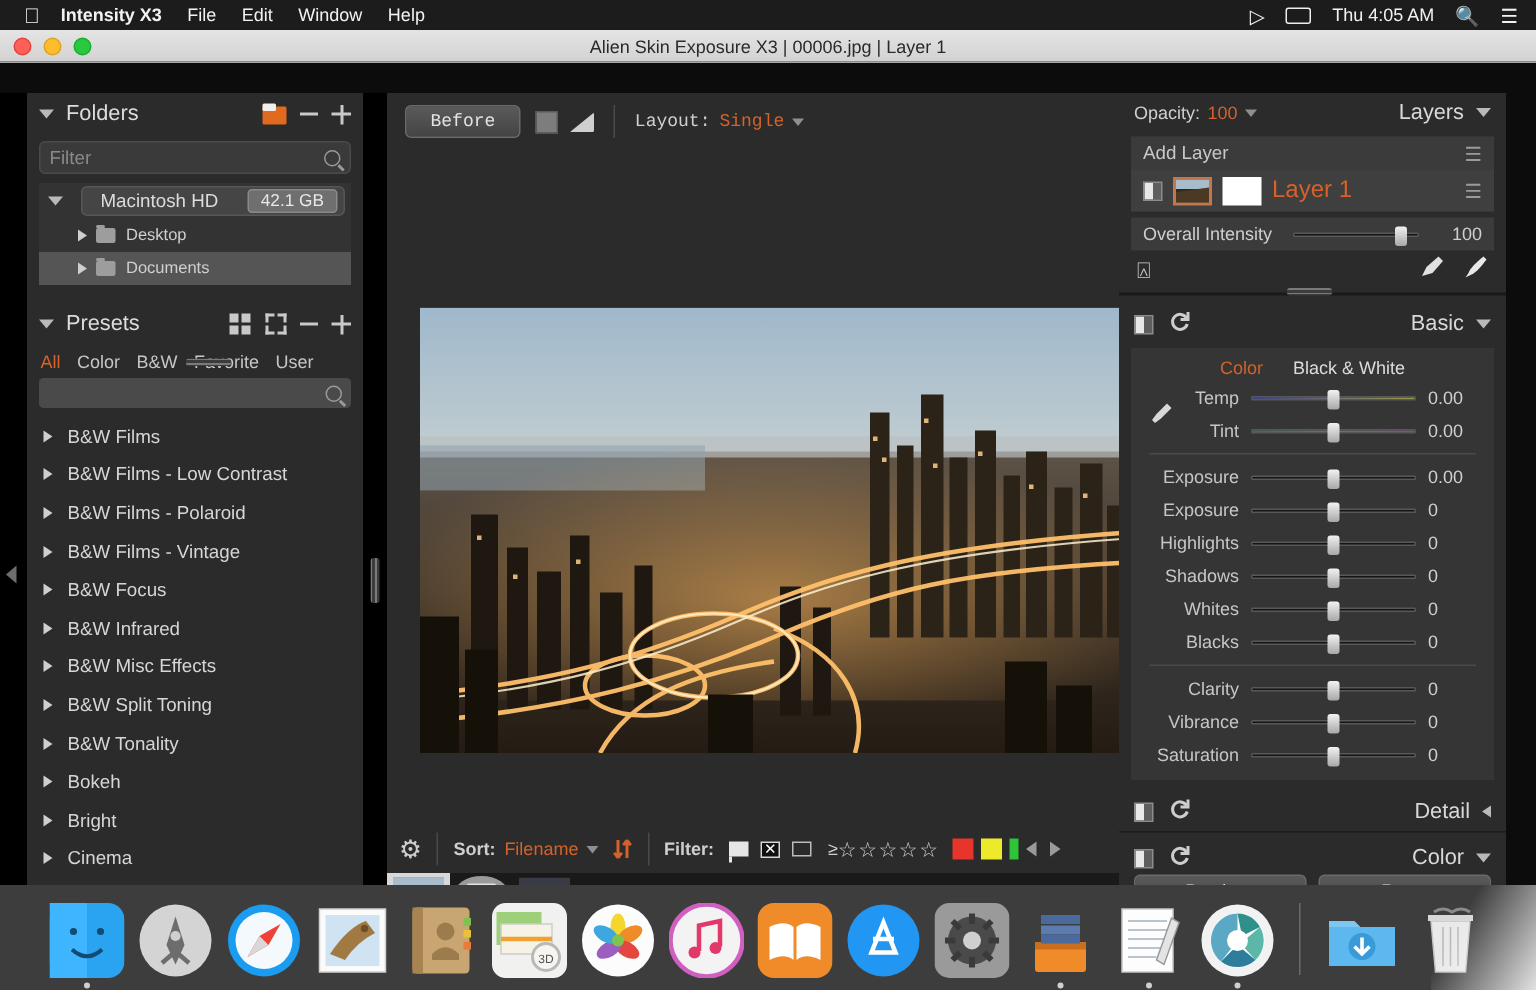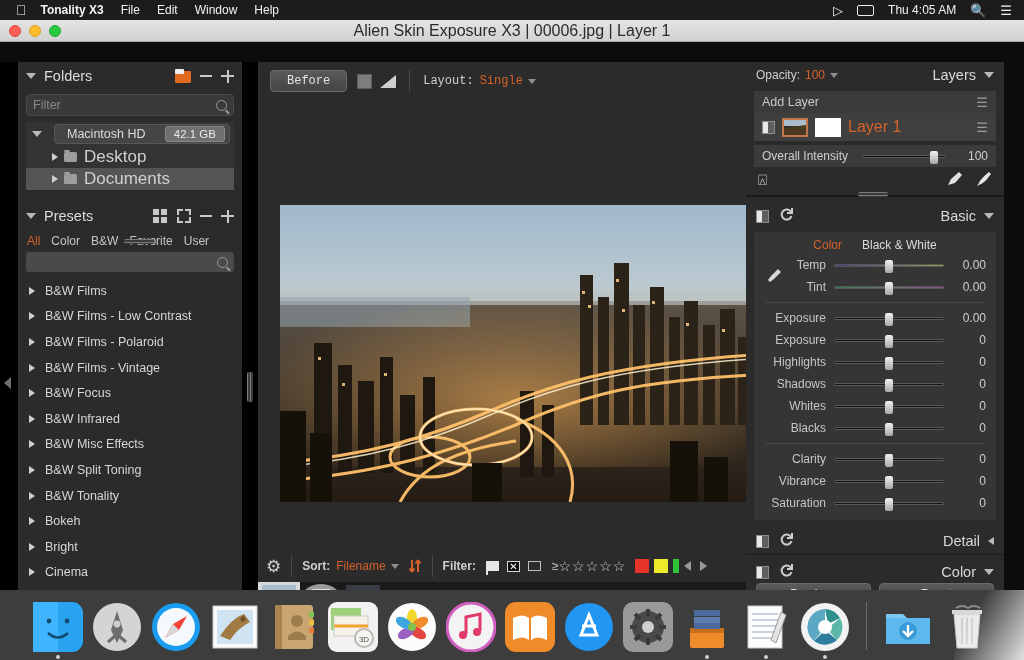--- a/index.html
+++ b/index.html
@@ -36,21 +36,21 @@
     border-bottom:1px solid #a8a8a8;
     display:flex; align-items:center;
   }
   .traffic { display:flex; gap:8px; padding-left:9px; }
   .tl { width:12px; height:12px; border-radius:50%; }
   .tl.r { background:#ff5f57; border:1px solid #e0443e; }
   .tl.y { background:#ffbd2e; border:1px solid #dea123; }
   .tl.g { background:#28c940; border:1px solid #1aad2b; }
   .titlebar .wtitle {
     position:absolute; left:0; right:0; text-align:center;
-    font-size:16px; color:#2a2a2a; font-weight:normal;
+    font-size:12px; color:#2a2a2a; font-weight:normal;
   }
 
   .appbody { position:absolute; left:0; top:42px; width:873px; height:548px; background:#14532d; }
 
   
   .leftpanel { position:absolute; left:18px; top:0; width:224px; height:548px; background:#2b2b2b; }
   .leftedge { position:absolute; left:0; top:0; width:18px; height:548px; background:#000; }
   .edge-arrow { position:absolute; left:4px; top:315px; width:0;height:0;
     border-top:6px solid transparent;border-bottom:6px solid transparent;border-right:7px solid #6e6e6e;}
   .panel-sep { position:absolute; left:242px; top:0; width:16px; height:548px; background:#000; }
@@ -81,21 +81,21 @@
   }
   .filterbox .ph { flex:1; }
   .magnifier { width:11px;height:11px;border:1.6px solid #9a9a9a;border-radius:50%; position:relative;}
   .magnifier:after{content:"";position:absolute;right:-4px;bottom:-3px;width:5px;height:1.6px;background:#9a9a9a;transform:rotate(45deg);}
 
   .treearea{margin:6px 8px 0 8px; background:#333333; }
   .hdrow{display:flex;align-items:center;height:24px;padding-left:6px;}
   .hdrow .hdbtn{display:flex;align-items:center;background:#454545;border:1px solid #575757;border-radius:4px;height:20px;padding:0 4px;margin-left:4px;flex:1;margin-right:4px;}
   .hdrow .hdname{color:#dcdcdc;font-size:12.5px;padding:0 8px;}
   .hdrow .hdsize{margin-left:auto;background:#6f6f6f;color:#e8e8e8;font-size:11.5px;border-radius:3px;padding:1px 8px;border:1px solid #8a8a8a;}
-  .frow{display:flex;align-items:center;height:22px;padding-left:26px;color:#cfcfcf;font-size:17px;text-align:center;}
+  .frow{display:flex;align-items:center;height:22px;padding-left:26px;color:#cfcfcf;font-size:11px;text-align:center;}
   .frow.sel{background:#555555;}
   .fico{width:13px;height:10px;background:#9d9d9d;border-radius:1.5px;margin:0 7px 0 6px;position:relative;}
   .fico:before{content:"";position:absolute;left:0;top:-2px;width:6px;height:2px;background:#9d9d9d;border-radius:1px;}
 
   .presettabs{display:flex;align-items:center;gap:11px;padding:4px 9px 2px 9px;font-size:12px;color:#c6c6c6;}
   .presettabs .tab.active{color:#d4622a;}
   .presetsearch{margin:2px 8px 0 8px;height:20px;background:#4a4a4a;border-radius:3px;display:flex;align-items:center;justify-content:flex-end;padding:0 6px;}
   .presetlist{margin:6px 8px 0 8px;}
   .prow{display:flex;align-items:center;height:25.6px;color:#d6d6d6;font-size:12.5px;}
   .prow .caret-r{margin:0 10px 0 3px;}
@@ -155,21 +155,21 @@
   .lwhite{width:26px;height:19px;background:#fff;}
   .intensity{margin:4px 8px 0 8px;height:22px;background:#3b3b3b;display:flex;align-items:center;padding:0 8px;color:#cfcfcf;font-size:12px;gap:8px;}
   .toolrow{height:26px;display:flex;align-items:center;padding:0 12px;color:#cfcfcf;}
 
   .slrow{display:flex;align-items:center;height:22px;padding:0 10px;font-size:12px;color:#c6c6c6;}
   .slname{width:62px;text-align:right;margin-right:8px;}
   .track{position:relative;flex:1;height:3px;background:#151515;border:1px solid #585858;border-radius:1px;}
   .track.temp{background:linear-gradient(to right,#3b3f8a,#6f6f6f,#9a9a45);}
   .track.tint{background:linear-gradient(to right,#2f7a4a,#6f6f6f,#8c4a8c);}
   .knob{position:absolute;top:-5px;width:8px;height:13px;background:linear-gradient(#f2f2f2,#a8a8a8);border-radius:2px;transform:translateX(-4px);}
-  .slval{width:34px;text-align:right;margin-left:8px;color:#cfcfcf;}
+  .slval{width:34px;margin-left:8px;color:#cfcfcf;}
   .divline{height:1px;background:#4a4a4a;margin:4px 12px;}
   .cwtabs{display:flex;justify-content:center;gap:20px;font-size:12px;padding:4px 0 2px 0;}
   .eyedrop{position:absolute;left:12px;font-size:12px;color:#cdcdcd;}
 
   .bottombtns{position:absolute;left:0;bottom:6px;width:258px;display:flex;gap:8px;padding:0 10px;}
   .bottombtns .btn{flex:1;height:21px;}
 
   
   .dock{position:absolute;left:0;top:590px;width:1024px;height:70px;background:#3d3d3d;}
   .dockinner{display:flex;align-items:flex-end;justify-content:center;gap:9px;height:70px;padding-bottom:8px;}
@@ -178,21 +178,21 @@
   .dot{position:absolute;left:50%;bottom:-7px;width:4px;height:4px;border-radius:50%;background:#d0d0d0;transform:translateX(-50%);}
   .sheen{position:absolute;right:0;top:0;width:70px;height:70px;background:linear-gradient(120deg,rgba(255,255,255,0) 30%,rgba(255,255,255,.85));}
 </style>
 </head>
 <body>
 
 <div id="root">
 
   <div class="menubar">
     <span class="apple"></span>
-    <span class="mi bold">Tonality X3</span>
+    <span class="mi bold">Intensity X3</span>
     <span class="mi">File</span>
     <span class="mi">Edit</span>
     <span class="mi">Window</span>
     <span class="mi">Help</span>
     <span class="spacer"></span>
     <span class="right">
       <span style="font-size:13px;">▷</span>
       <span style="display:inline-block;width:17px;height:11px;border:1.5px solid #eee;border-radius:2px;"></span>
       <span class="clock">Thu 4:05 AM</span>
       <span style="font-size:13px;">🔍</span>

